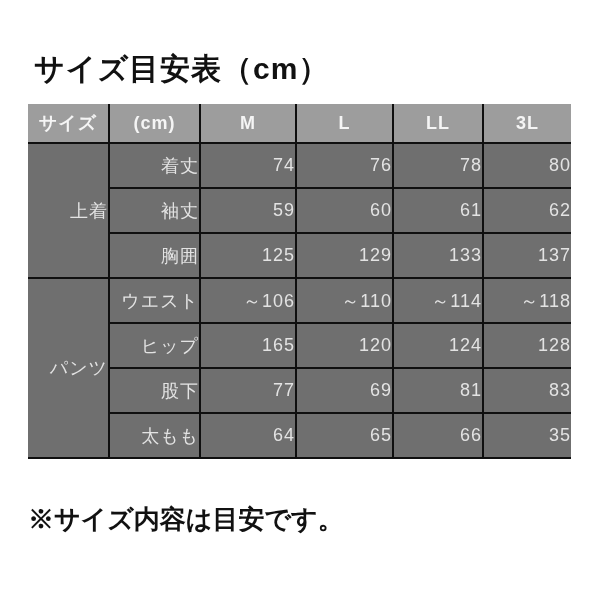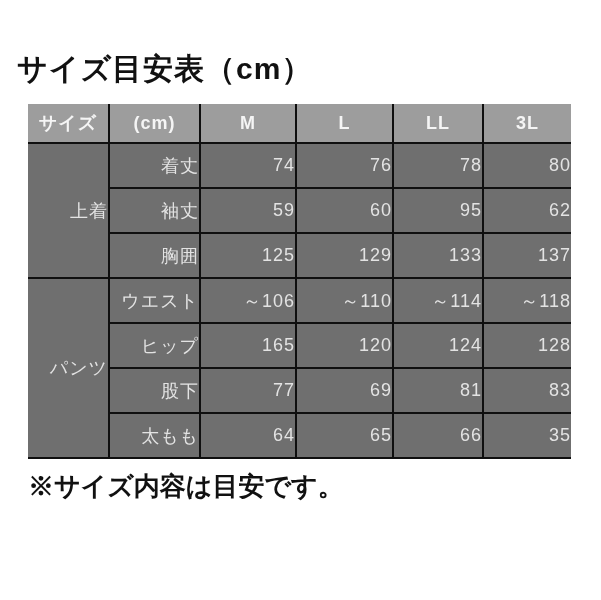--- a/index.html
+++ b/index.html
@@ -5,21 +5,21 @@
   html, body { margin: 0; padding: 0; }
   body {
     width: 601px; height: 600px;
     background: var(--page-bg, #ffffff);
     font-family: "Liberation Sans", sans-serif;
     position: relative;
     overflow: hidden;
   }
   .page-title {
     position: absolute;
-    left: 17px; top: 50px;
+    left: 34px; top: 50px;
     font-size: 30px;
     line-height: 38px;
     font-weight: 700;
     color: var(--title-text, #111111);
     letter-spacing: 1px;
     white-space: nowrap;
   }
   table.size-table {
     position: absolute;
     left: 28px; top: 104px;
@@ -53,21 +53,21 @@
     letter-spacing: 1px;
     text-align: right;
   }
   .size-table .edge-left  { border-left: none; }
   .size-table .edge-right { border-right: none; }
   col.c0 { width: 81px; } col.c1 { width: 91px; }
   col.c2 { width: 96px; } col.c3 { width: 97px; }
   col.c4 { width: 90px; } col.c5 { width: 88px; }
   .size-note {
     position: absolute;
-    left: 28px; top: 469px;
+    left: 28px; top: 502px;
     font-size: 26px;
     line-height: 34px;
     font-weight: 700;
     color: var(--title-text, #111111);
     white-space: nowrap;
   }
 </style>
 </head>
 <body>
 
@@ -98,21 +98,21 @@
       <td>着丈</td>
       <td>74</td>
       <td>76</td>
       <td>78</td>
       <td class="edge-right">80</td>
     </tr>
     <tr>
       <td>袖丈</td>
       <td>59</td>
       <td>60</td>
-      <td>95</td>
+      <td>61</td>
       <td class="edge-right">62</td>
     </tr>
     <tr>
       <td>胸囲</td>
       <td>125</td>
       <td>129</td>
       <td>133</td>
       <td class="edge-right">137</td>
     </tr>
     <tr>

